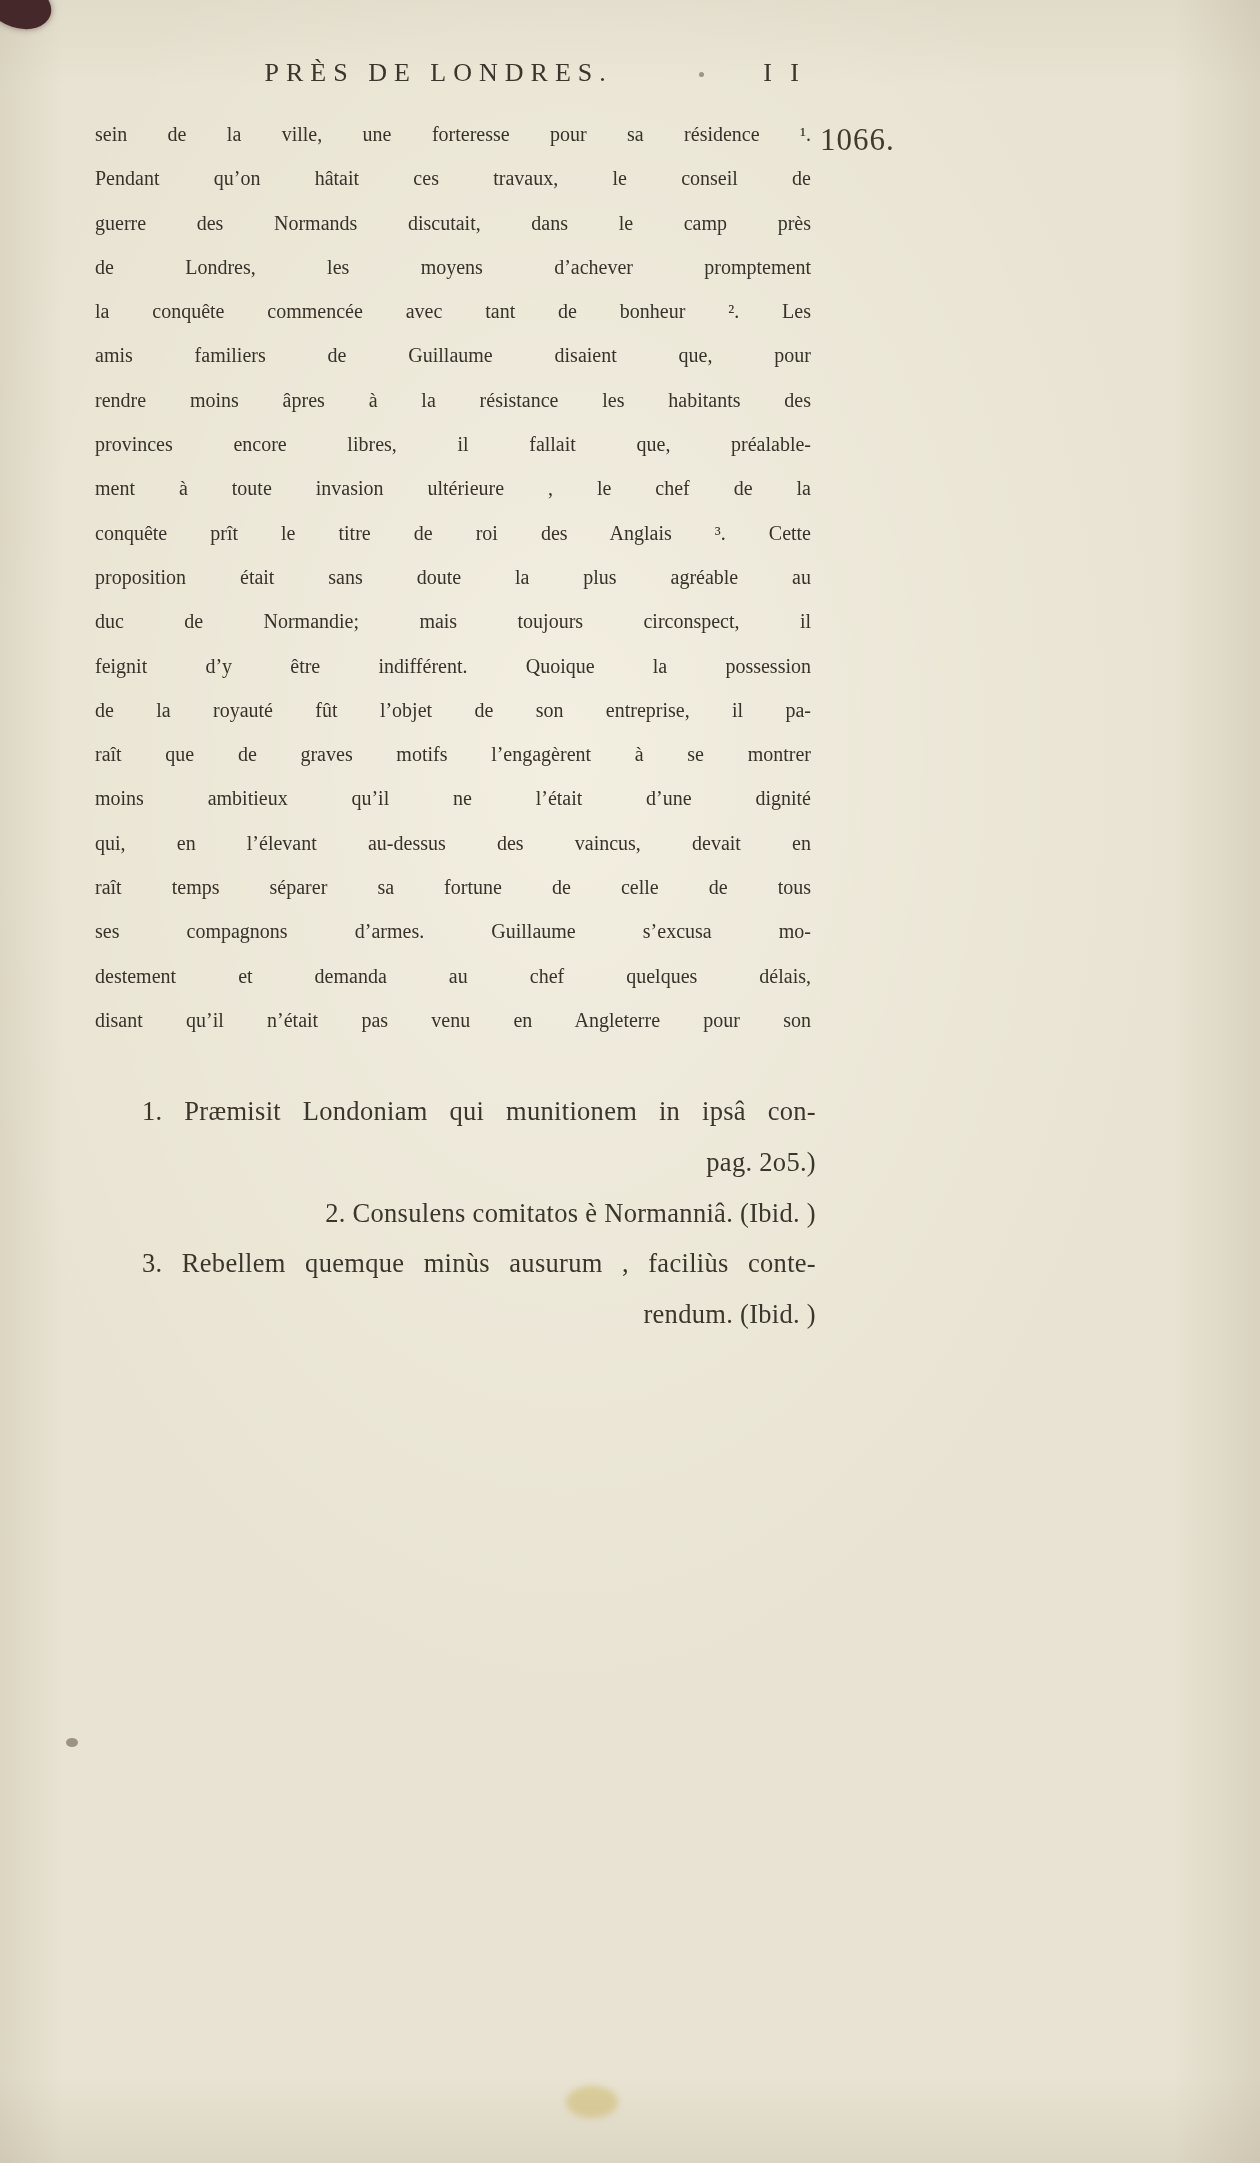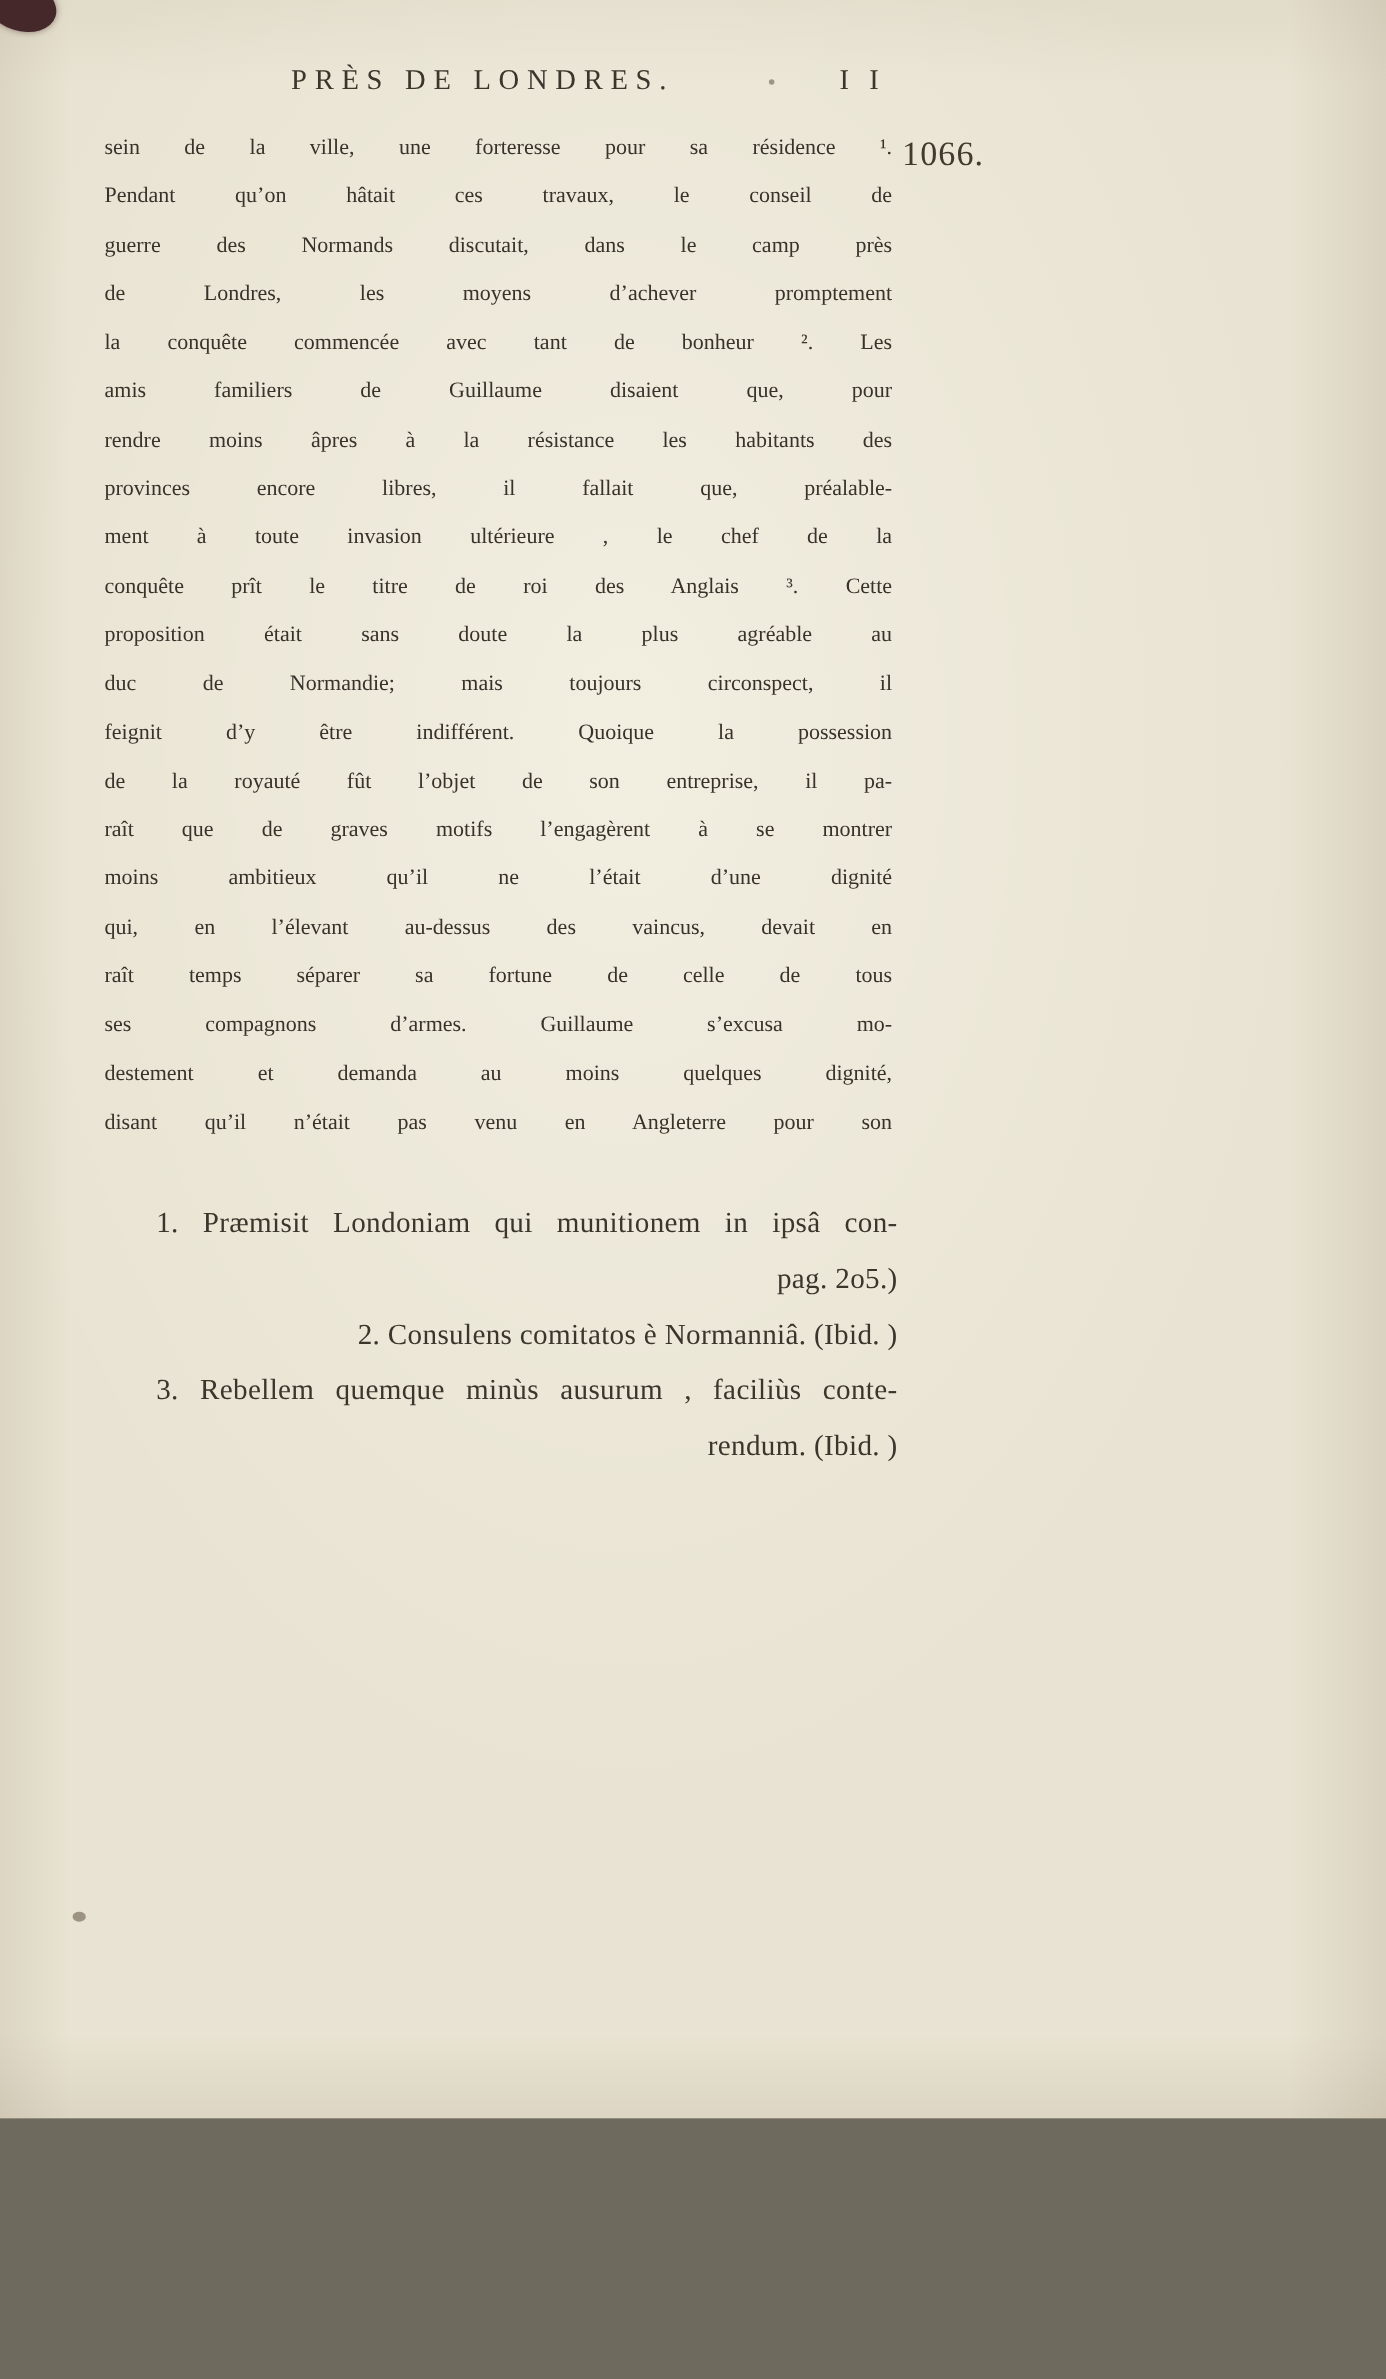--- a/index.html
+++ b/index.html
@@ -1,21 +1,21 @@
 <!DOCTYPE html>
 <html><head>
 <meta charset="utf-8">
 <style>
   * { margin: 0; padding: 0; box-sizing: border-box; }
   html, body { background: #6f6a5e; }
 
   .page {
     position: relative;
     width: 1260px;
-    height: 1926px;
+    height: 2163px;
     margin: 0 auto;
     background:
       radial-gradient(ellipse 900px 1400px at 45% 35%, rgba(255,252,242,0.45), rgba(255,252,242,0) 70%),
       linear-gradient(90deg, rgba(110,90,60,0.10) 0%, rgba(110,90,60,0) 5%, rgba(110,90,60,0) 93%, rgba(110,90,60,0.12) 100%),
       linear-gradient(180deg, rgba(110,90,60,0.06) 0%, rgba(110,90,60,0) 4%, rgba(110,90,60,0) 96%, rgba(110,90,60,0.10) 100%),
       #e8e3d2;
     font-family: "Liberation Serif", serif;
     color: #37312a;
     overflow: hidden;
   }
@@ -145,21 +145,21 @@
     <div class="line">conquête prît le titre de roi des Anglais ³. Cette</div>
     <div class="line">proposition était sans doute la plus agréable au</div>
     <div class="line">duc de Normandie; mais toujours circonspect, il</div>
     <div class="line">feignit d’y être indifférent. Quoique la possession</div>
     <div class="line">de la royauté fût l’objet de son entreprise, il pa-</div>
     <div class="line">raît que de graves motifs l’engagèrent à se montrer</div>
     <div class="line">moins ambitieux qu’il ne l’était d’une dignité</div>
     <div class="line">qui, en l’élevant au-dessus des vaincus, devait en</div>
     <div class="line">raît temps séparer sa fortune de celle de tous</div>
     <div class="line">ses compagnons d’armes. Guillaume s’excusa mo-</div>
-    <div class="line">destement et demanda au moins quelques dignité,</div>
+    <div class="line">destement et demanda au chef quelques délais,</div>
     <div class="line">disant qu’il n’était pas venu en Angleterre pour son</div>
   </main>
 
   <section class="footnotes">
     <div class="fn-line fn-indent fn-justify">1. Præmisit Londoniam qui munitionem in ipsâ con-</div>
     <div class="fn-line">pag. 2o5.)</div>
     <div class="fn-line fn-indent">2. Consulens comitatos è Normanniâ. (Ibid. )</div>
     <div class="fn-line fn-indent fn-justify">3. Rebellem quemque minùs ausurum , faciliùs conte-</div>
     <div class="fn-line">rendum. (Ibid. )</div>
   </section>

